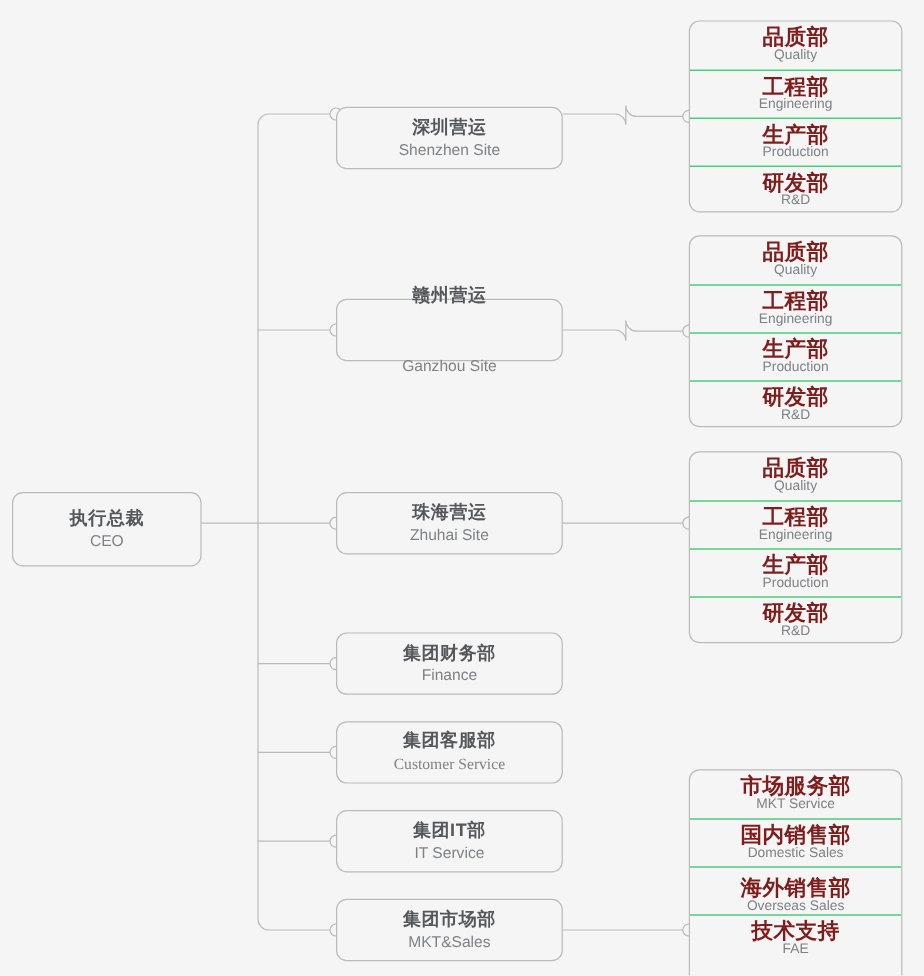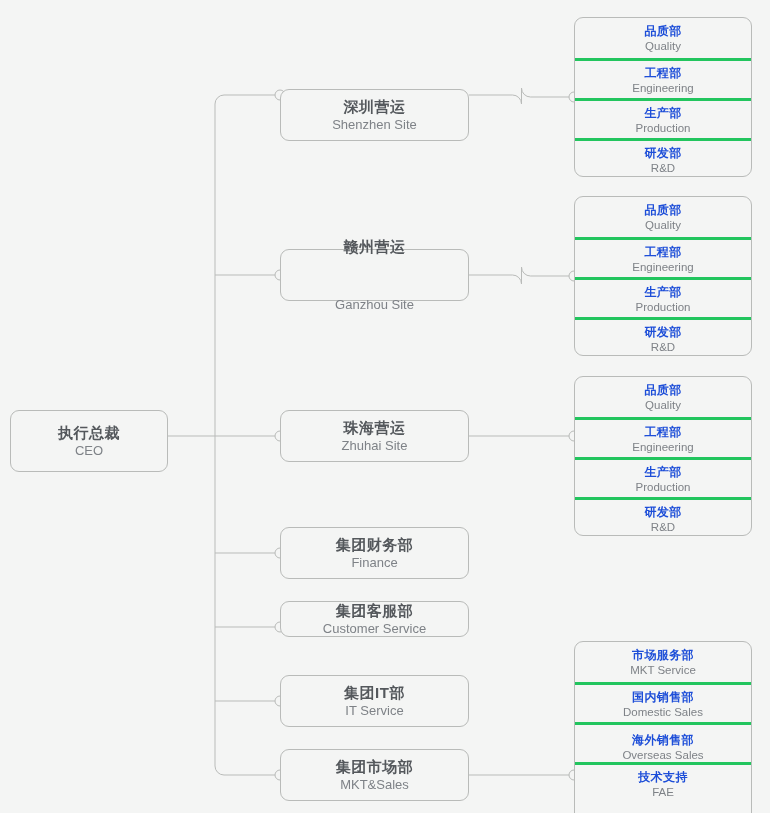--- a/index.html
+++ b/index.html
@@ -62,28 +62,28 @@
     border-radius: 9px;
     overflow: hidden;
   }
   .group-row {
     box-sizing: border-box;
     height: 40px;
     display: flex;
     flex-direction: column;
     align-items: center;
     justify-content: center;
-    border-top: 3px solid #22c55e;
+    border-top: 1px solid #22c55e;
   }
   .group-row:first-child {
     border-top: none;
   }
   .group-row .cn {
-    color: #1d4ed8;
-    font-size: 12px;
+    color: #7f1d1d;
+    font-size: 18px;
     font-weight: bold;
     line-height: 16px;
     letter-spacing: 0.4px;
     white-space: nowrap;
   }
   .group-row .en {
     color: #7e8287;
     font-size: 11.5px;
     font-weight: normal;
     line-height: 14px;
@@ -136,21 +136,21 @@
         <div class="en">Ganzhou Site</div>
       </div>
       <div class="node" style="left: 280px; top: 410px; width: 189px; height: 52px;">
         <div class="cn">珠海营运</div>
         <div class="en">Zhuhai Site</div>
       </div>
       <div class="node" style="left: 280px; top: 527px; width: 189px; height: 52px;">
         <div class="cn">集团财务部</div>
         <div class="en">Finance</div>
       </div>
-      <div class="node" style="left: 280px; top: 601px; width: 189px; height: 36px;">
+      <div class="node" style="left: 280px; top: 601px; width: 189px; height: 52px; font-family: Liberation Serif, serif;">
         <div class="cn">集团客服部</div>
         <div class="en">Customer Service</div>
       </div>
       <div class="node" style="left: 280px; top: 675px; width: 189px; height: 52px;">
         <div class="cn">集团IT部</div>
         <div class="en">IT Service</div>
       </div>
       <div class="node" style="left: 280px; top: 749px; width: 189px; height: 52px;">
         <div class="cn">集团市场部</div>
         <div class="en">MKT&amp;Sales</div>

